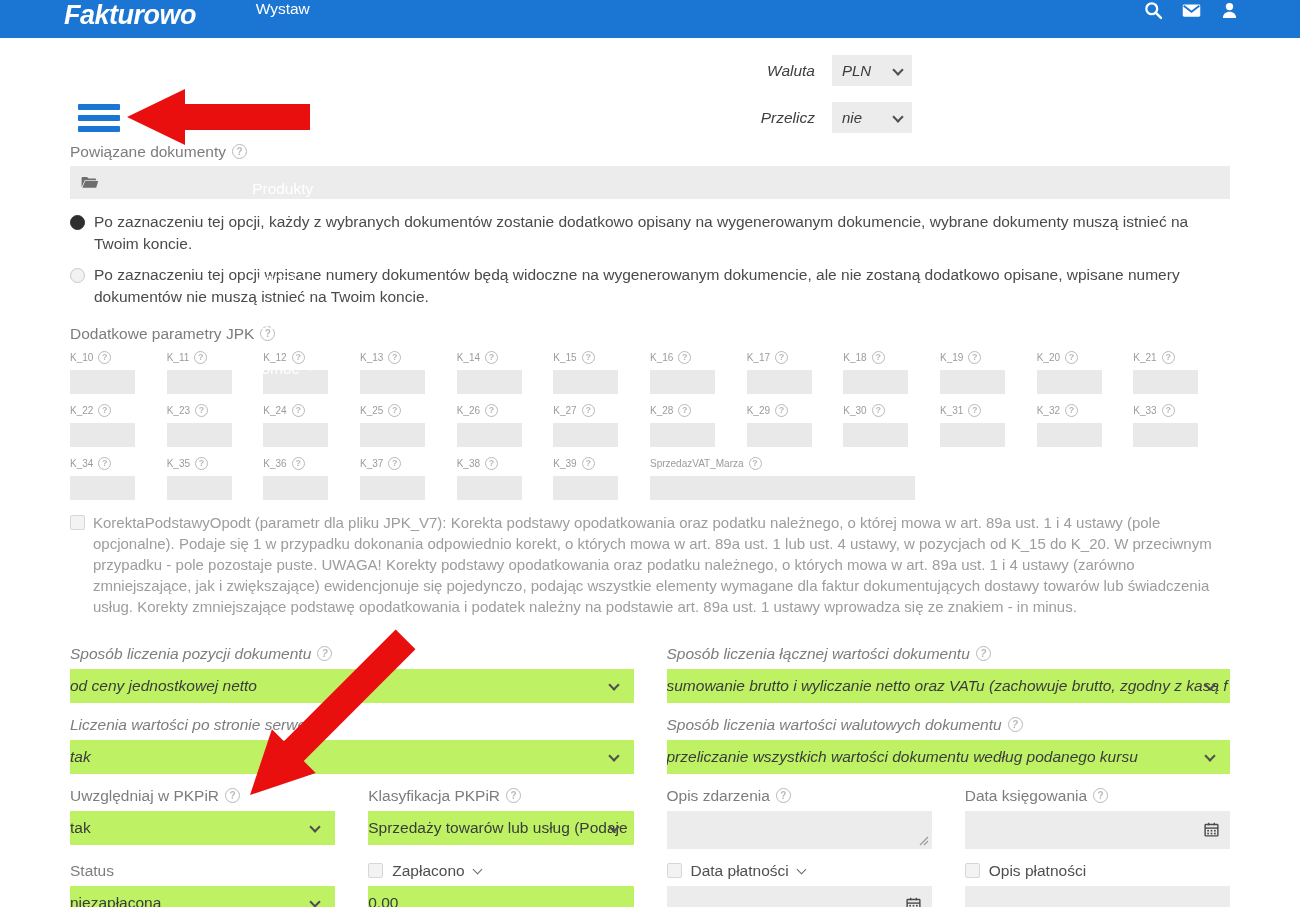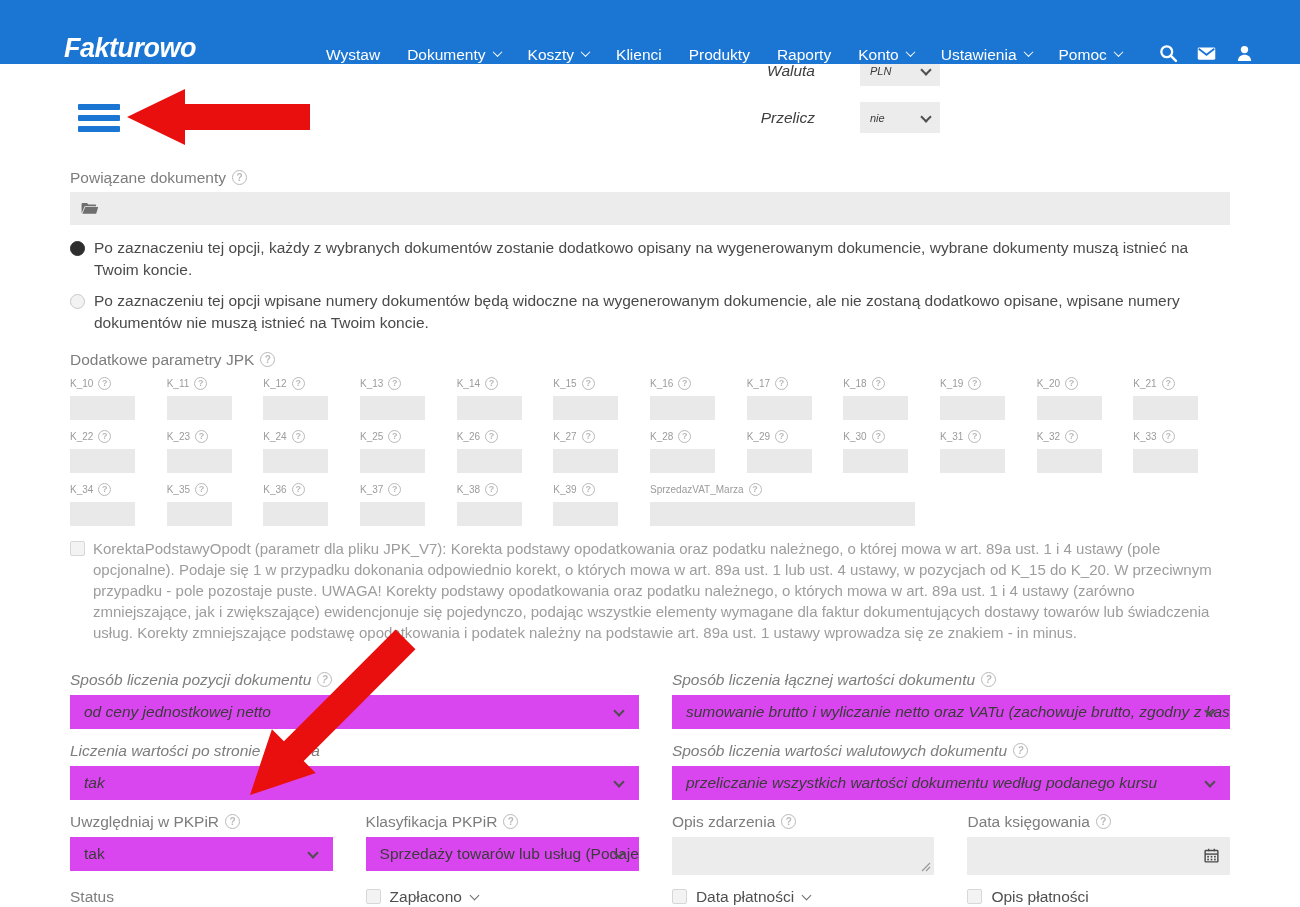--- a/index.html
+++ b/index.html
@@ -1,35 +1,35 @@
 <!DOCTYPE html>
 <html><head>
 <meta charset="utf-8">
 <style>
   * { margin:0; padding:0; box-sizing:border-box; }
   html,body { width:1300px; height:907px; overflow:hidden; background:#fff;
     font-family:"Liberation Sans","DejaVu Sans",sans-serif; }
   .page { position:relative; width:1300px; height:907px; }
 
   
-  header { height:64px; background:#1b75d3; display:flex; align-items:flex-end; position:relative; z-index:2;gap:36px; }
+  header { height:38px; background:#1b75d3; display:flex; align-items:flex-start; position:relative; z-index:2; }
   .brand { margin-left:64px; color:#fff; font-size:27px; font-weight:bold; font-style:italic; letter-spacing:-0.5px; }
-  nav { display:flex; align-items:center; gap:27px; margin-left:94px; }
+  nav { display:flex; align-items:center; gap:27px; margin-left:40px;flex-direction:column; }
   .nav-item { color:#fff; font-size:15.5px; cursor:pointer; white-space:nowrap; display:inline-flex; align-items:center; }
   .nav-chev { width:7px; height:7px; border-right:1.8px solid #fff; border-bottom:1.8px solid #fff;
     transform:rotate(45deg) translate(-1px,-1px); display:inline-block; margin-left:8px; margin-top:-3px; }
   .nav-icons { margin-left:auto; margin-right:60px; display:flex; align-items:center; gap:17px; }
   .nav-icons svg { width:21px; height:21px; display:block; cursor:pointer; }
 
   
   .top-controls { position:absolute; left:705px; top:55px; z-index:1; }
   .tc-row { display:flex; align-items:center; margin-bottom:16px;font-style:italic; }
   .tc-label { width:110px; text-align:right; font-size:15.5px; color:#3e3e3e; margin-right:17px; }
-  .tc-select { width:80px; height:31px; background:#ececec; position:relative; font-size:11px; color:#3a3a3a;
-    display:flex; align-items:center; padding-left:10px; cursor:pointer;margin-left:28px; }
+  .tc-select { width:80px; height:31px; background:#ececec; position:relative; font-size:15px; color:#3a3a3a;
+    display:flex; align-items:center; padding-left:10px; cursor:pointer; }
 
   
   .hamburger { position:absolute; left:78px; top:104px; cursor:pointer; z-index:3; }
   .hamburger .bar { width:42px; height:6px; background:#1b75d3; border-radius:1px; margin-bottom:5px; }
   .arrow-svg { position:absolute; z-index:5; pointer-events:none; }
 
   
   main { padding:0 70px; position:relative; z-index:1; }
   .flabel { font-size:15.5px; color:#7d7d7d; display:flex; align-items:center; height:19px; }
   .help { width:15px; height:15px; border-radius:50%; border:1.5px solid #b9b9b9; color:#b9b9b9;
@@ -60,22 +60,22 @@
 
   .korekta { margin-top:12px; display:flex; height:126px; overflow:hidden;justify-content:space-between; }
   .checkbox { width:15px; height:15px; background:#f3f3f3; border:1px solid #d7d7d7; border-radius:2px;
     flex:none; cursor:pointer; }
   .korekta .checkbox { margin-top:3px; }
   .korekta-text { font-size:15px; color:#9d9d9d; line-height:21px; margin-left:8px; }
 
   .form-grid { margin-top:6px; display:grid; grid-template-columns:repeat(4,1fr); column-gap:33px; row-gap:12px; }
   .span2 { grid-column:span 2;font-style:italic; }
   .cell .flabel { margin-bottom:6px; }
-  .select, .txtinput { height:34px; background:#d946ef; position:relative; display:flex; align-items:center;
-    padding-left:14px; font-size:15.5px; color:#3b3b3b; cursor:pointer; overflow:hidden; }
+  .select, .txtinput { height:34px; background:#bef264; position:relative; display:flex; align-items:center;
+    padding-left:0; font-size:15.5px; color:#3b3b3b; cursor:pointer; overflow:hidden; }
   .sel-text { white-space:nowrap; }
   .chev { position:absolute; right:16px; top:12px; width:8px; height:8px;
     border-right:2px solid #4f4f4f; border-bottom:2px solid #4f4f4f; transform:rotate(45deg); background:transparent; }
   .tc-select .chev { right:10px; top:11px; }
   .chev-inline { width:7px; height:7px; border-right:1.7px solid #6b6b6b; border-bottom:1.7px solid #6b6b6b;
     transform:rotate(45deg); display:inline-block; margin-left:9px; margin-top:-2px; }
   .tarea, .datein { height:38px; background:#ececec; position:relative; cursor:text; }
   .grip { position:absolute; right:3px; bottom:3px; width:10px; height:10px; }
   .cal { position:absolute; right:10px; top:10px; width:17px; height:17px; }
   .cb-label { color:#4f4f4f; font-size:15.5px; margin-left:9px; }

